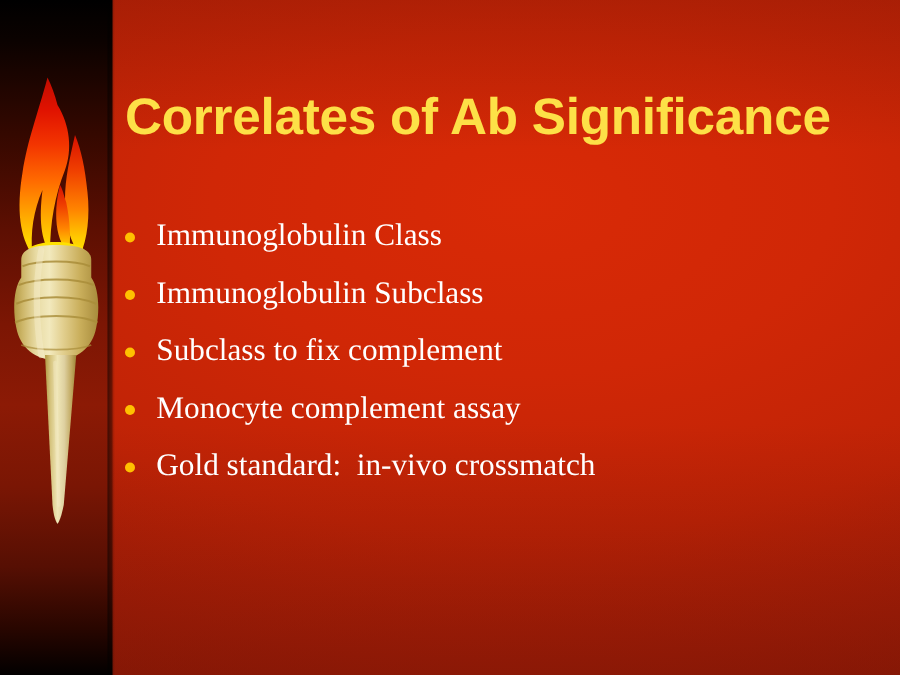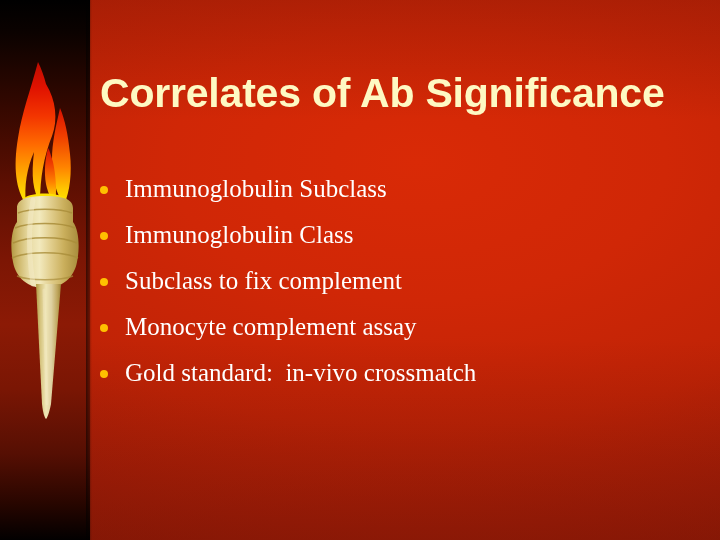--- a/index.html
+++ b/index.html
@@ -82,21 +82,21 @@
 
   
   .title {
     position: absolute;
     left: 100px;
     top: 69px;
     width: 600px;
     font-size: 41px;
     font-weight: bold;
     line-height: 48px;
-    color: #fef9c3;
+    color: #fde047;
     letter-spacing: -0.2px;
     white-space: nowrap;
   }
 
   
   .bullets {
     position: absolute;
     left: 100px;
     top: 166px;
     width: 600px;
@@ -230,28 +230,28 @@
                C 45 418, 43 414, 42 404 Z" fill="url(#goldHandle)"></path>
       <path d="M44 290 L 47 404" stroke="#f4ecc8" stroke-width="3" fill="none" opacity="0.4" stroke-linecap="round"></path>
     </g>
   </svg>
 
   <div class="title">Correlates of Ab Significance</div>
 
   <div class="bullets">
     <div class="bullet-row">
       <span class="bullet-dot"></span>
+      <span class="bullet-text">Immunoglobulin Class</span>
+    </div>
+    <div class="bullet-row">
+      <span class="bullet-dot"></span>
       <span class="bullet-text">Immunoglobulin Subclass</span>
     </div>
     <div class="bullet-row">
       <span class="bullet-dot"></span>
-      <span class="bullet-text">Immunoglobulin Class</span>
-    </div>
-    <div class="bullet-row">
-      <span class="bullet-dot"></span>
       <span class="bullet-text">Subclass to fix complement</span>
     </div>
     <div class="bullet-row">
       <span class="bullet-dot"></span>
       <span class="bullet-text">Monocyte complement assay</span>
     </div>
     <div class="bullet-row">
       <span class="bullet-dot"></span>
       <span class="bullet-text">Gold standard:  in-vivo crossmatch</span>
     </div>

